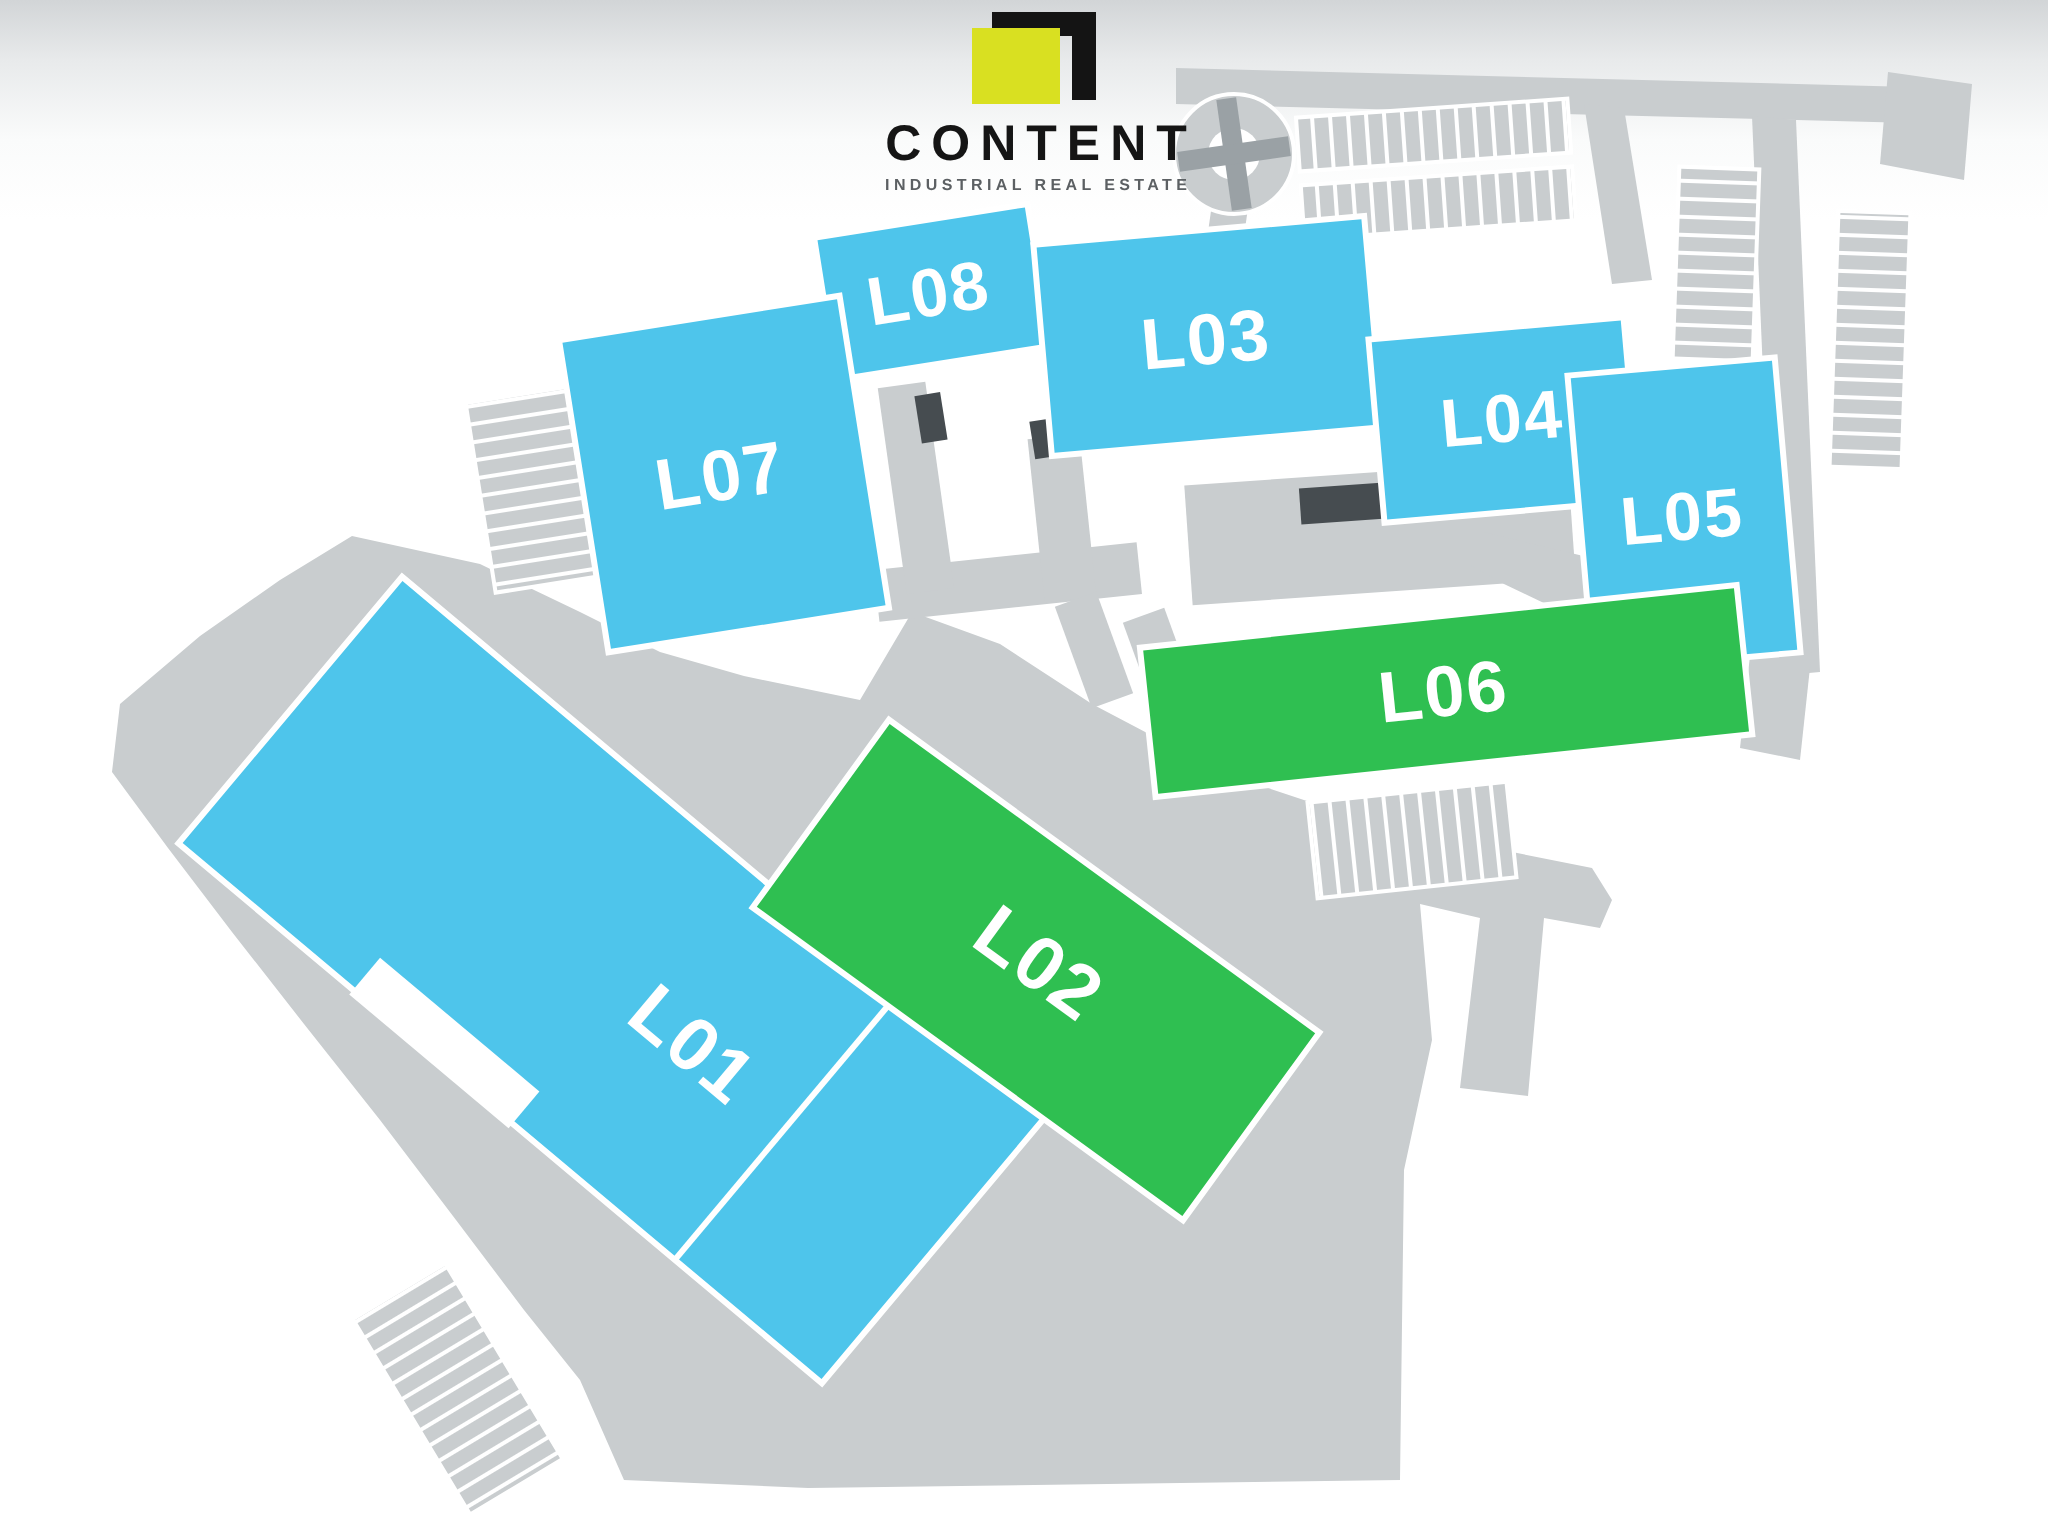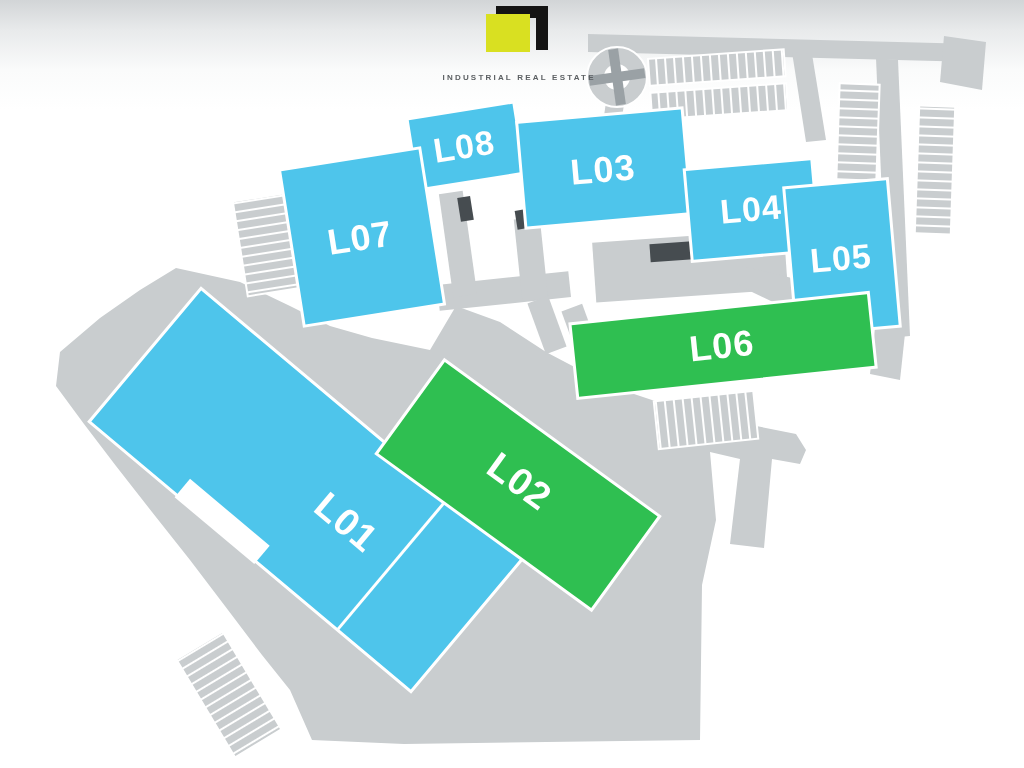--- a/index.html
+++ b/index.html
@@ -19,34 +19,35 @@
   }
   .logo{
     position:absolute;left:436px;top:6px;width:164px;z-index:5;
     display:flex;flex-direction:column;align-items:center;text-align:center;
   }
   .logo .brand-name{
     margin-top:2px;font-size:25px;font-weight:bold;color:#151515;
     letter-spacing:5px;text-indent:5px;white-space:nowrap;
   }
   .logo .brand-tagline{
-    margin-top:17px;font-size:8px;font-weight:bold;color:#5c6063;
+    margin-top:1px;font-size:8px;font-weight:bold;color:#5c6063;
     letter-spacing:2.2px;text-indent:2.2px;white-space:nowrap;
   }
 </style>
 </head>
 <body>
 
 <div class="stage">
 
   <div class="logo">
     <svg width="64" height="50" viewBox="0 0 64 50">
       <path d="M10 0 H62 V44 H50 V12 H10 Z" fill="#141414"></path>
       <rect x="0" y="8" width="44" height="38" fill="#d9e021"></rect>
     </svg>
+    <div class="brand-name">CONTENT</div>
     <div class="brand-tagline">INDUSTRIAL REAL ESTATE</div>
   </div>
 
   <svg class="plan" width="1024" height="768" viewBox="0 0 1024 768">
     <defs>
       <pattern id="pv" width="9" height="14" patternUnits="userSpaceOnUse">
         <rect width="9" height="14" fill="#c9cdcf"></rect>
         <rect width="2" height="14" fill="#ffffff"></rect>
       </pattern>
       <pattern id="ph" width="14" height="9" patternUnits="userSpaceOnUse">

